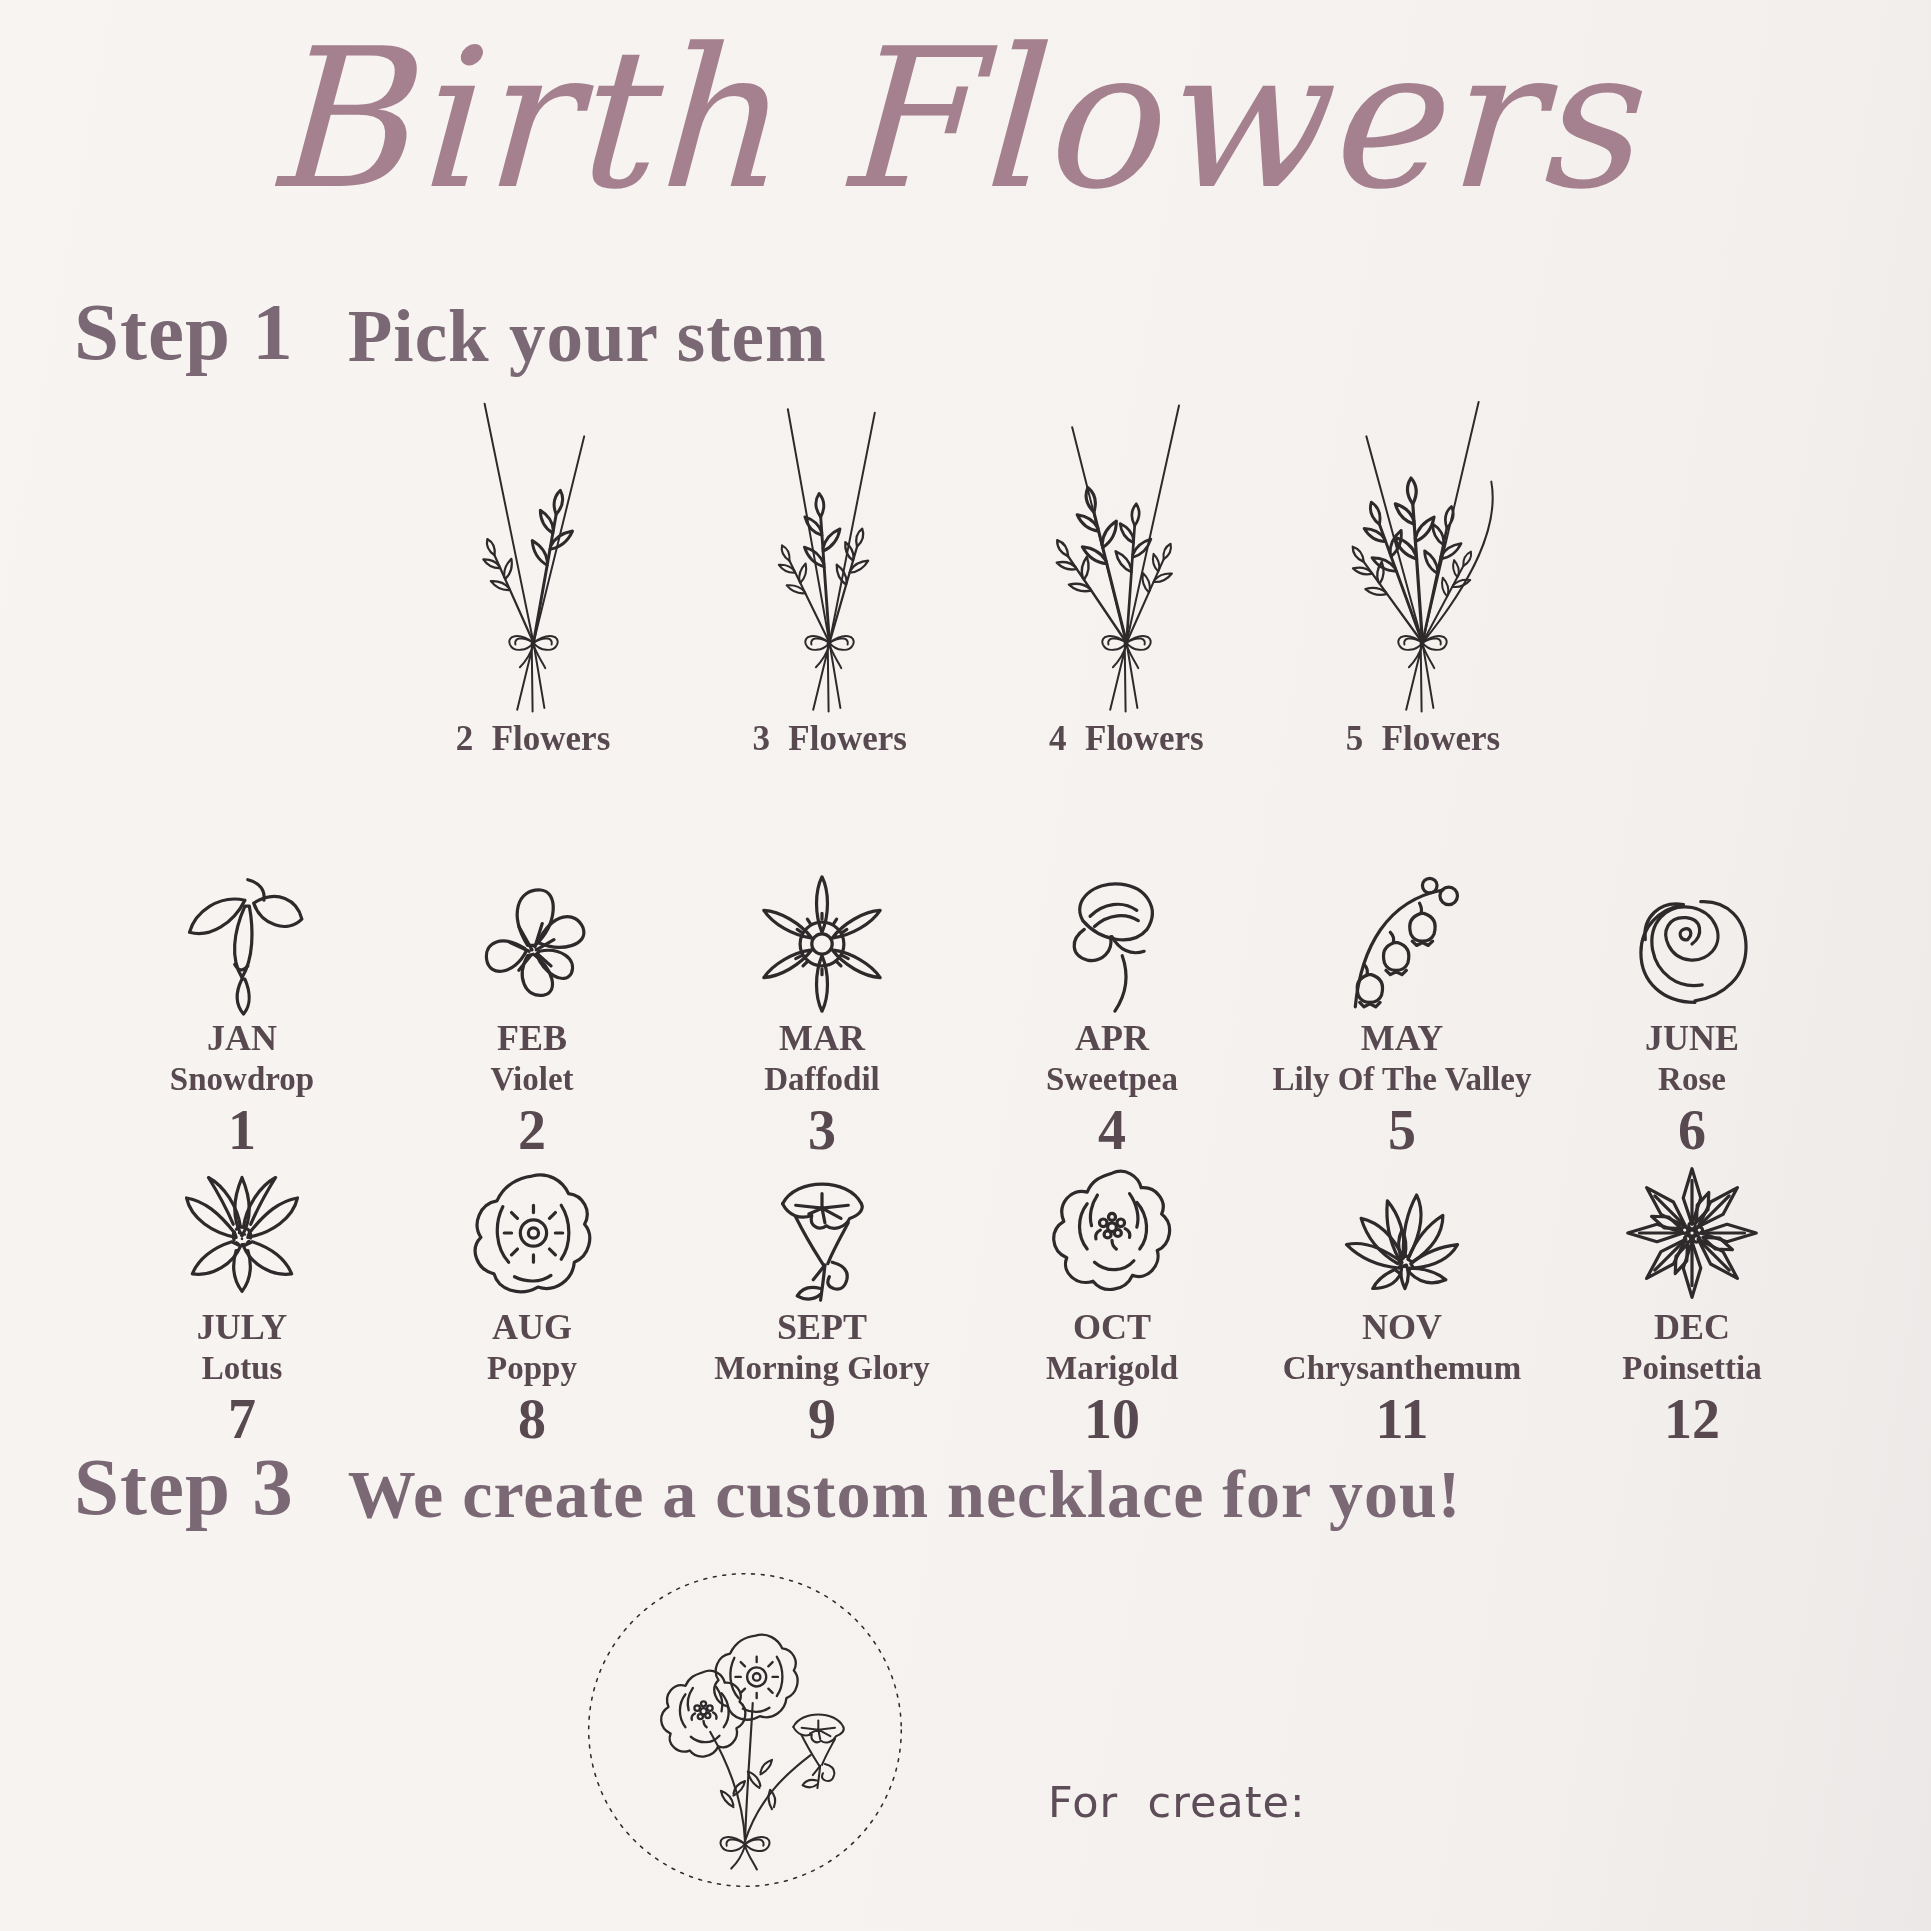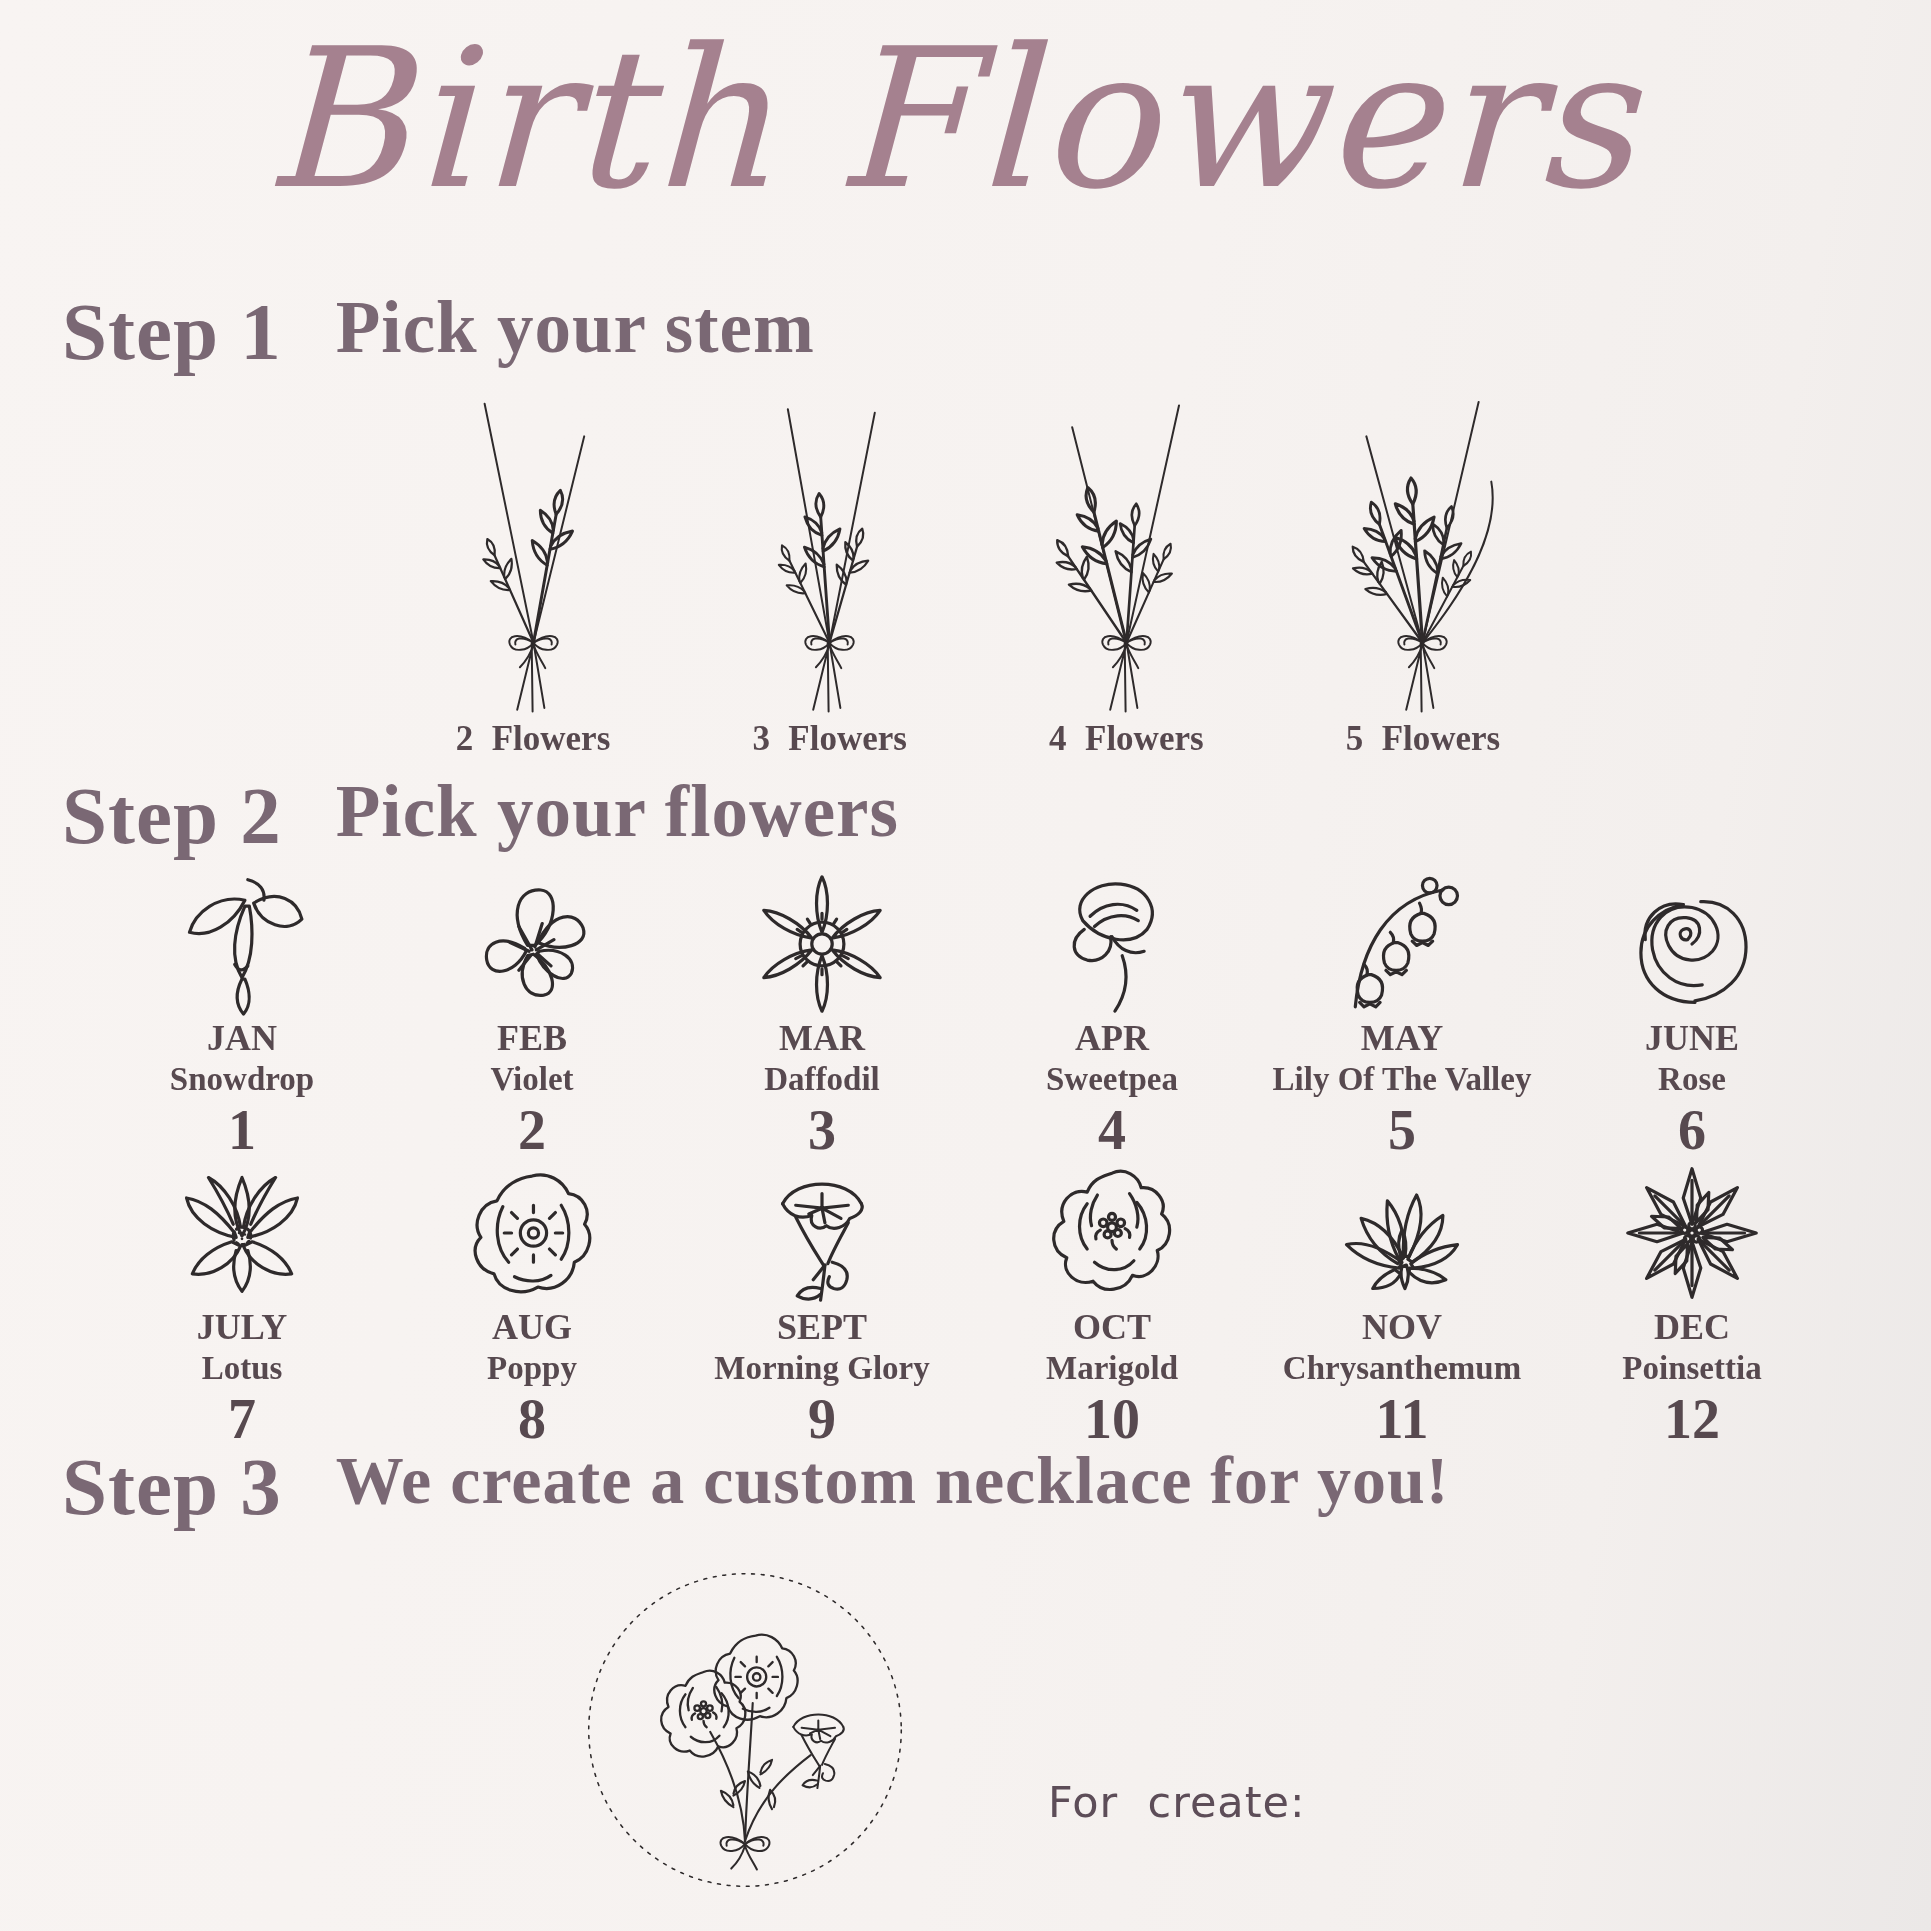--- a/index.html
+++ b/index.html
@@ -9,21 +9,21 @@
     font-family:"Liberation Serif", serif;
   }
   
   .title{
     position:absolute;top:-5.8px;left:0;width:100%;text-align:center;margin:0;
     font-family:"DejaVu Serif", serif;font-style:italic;font-weight:500;
     font-size:193px;line-height:251px;color:#a5818f;letter-spacing:1.9px;
     transform:skewX(-4deg);
   }
   
-  .step-row{position:absolute;left:62px;display:flex;align-items:flex-start;white-space:nowrap;}
+  .step-row{position:absolute;left:74px;display:flex;align-items:flex-end;white-space:nowrap;}
   .step-label{font-weight:700;font-size:81px;color:#7a6874;letter-spacing:1px;}
   .step-heading{font-weight:700;color:#7a6874;letter-spacing:1px;margin-left:54px;}
   .h1sz{font-size:73px;}
   .h3sz{font-size:68px;}
   .row-step1{top:286px;}
   .row-step2{top:770px;}
   .row-step3{top:1441px;}
   
   .stems-row{position:absolute;top:369px;left:394px;width:1168px;display:flex;justify-content:space-between;}
   .stem-option{margin:4px;display:flex;flex-direction:column;align-items:center;width:270px;}
@@ -301,24 +301,20 @@
         <use href="#sprig" transform="translate(120,298) rotate(-20) scale(1.45)"></use>
         <use href="#sprig" transform="translate(120,298) rotate(-4) scale(1.6)"></use>
         <use href="#sprig" transform="translate(120,298) rotate(12) scale(1.35)"></use>
         <use href="#sprig" transform="translate(120,298) rotate(28) scale(1.0)"></use>
         <use href="#bow" transform="translate(120,298)"></use>
       </svg>
       <figcaption class="stem-caption">5 Flowers</figcaption>
     </figure>
   </div>
 
-  <div class="step-row row-step2">
-    <span class="step-label">Step 2</span>
-    <span class="step-heading h1sz">Pick your flowers</span>
-  </div>
 
   <div class="flowers-grid">
 
     <figure class="flower-option">
       <svg class="flower-art art" viewBox="0 0 100 100">
           <use href="#f-jan"></use>
         </svg>
       <div class="f-month">JAN</div>
       <div class="f-name">Snowdrop</div>
       <div class="f-num">1</div>

